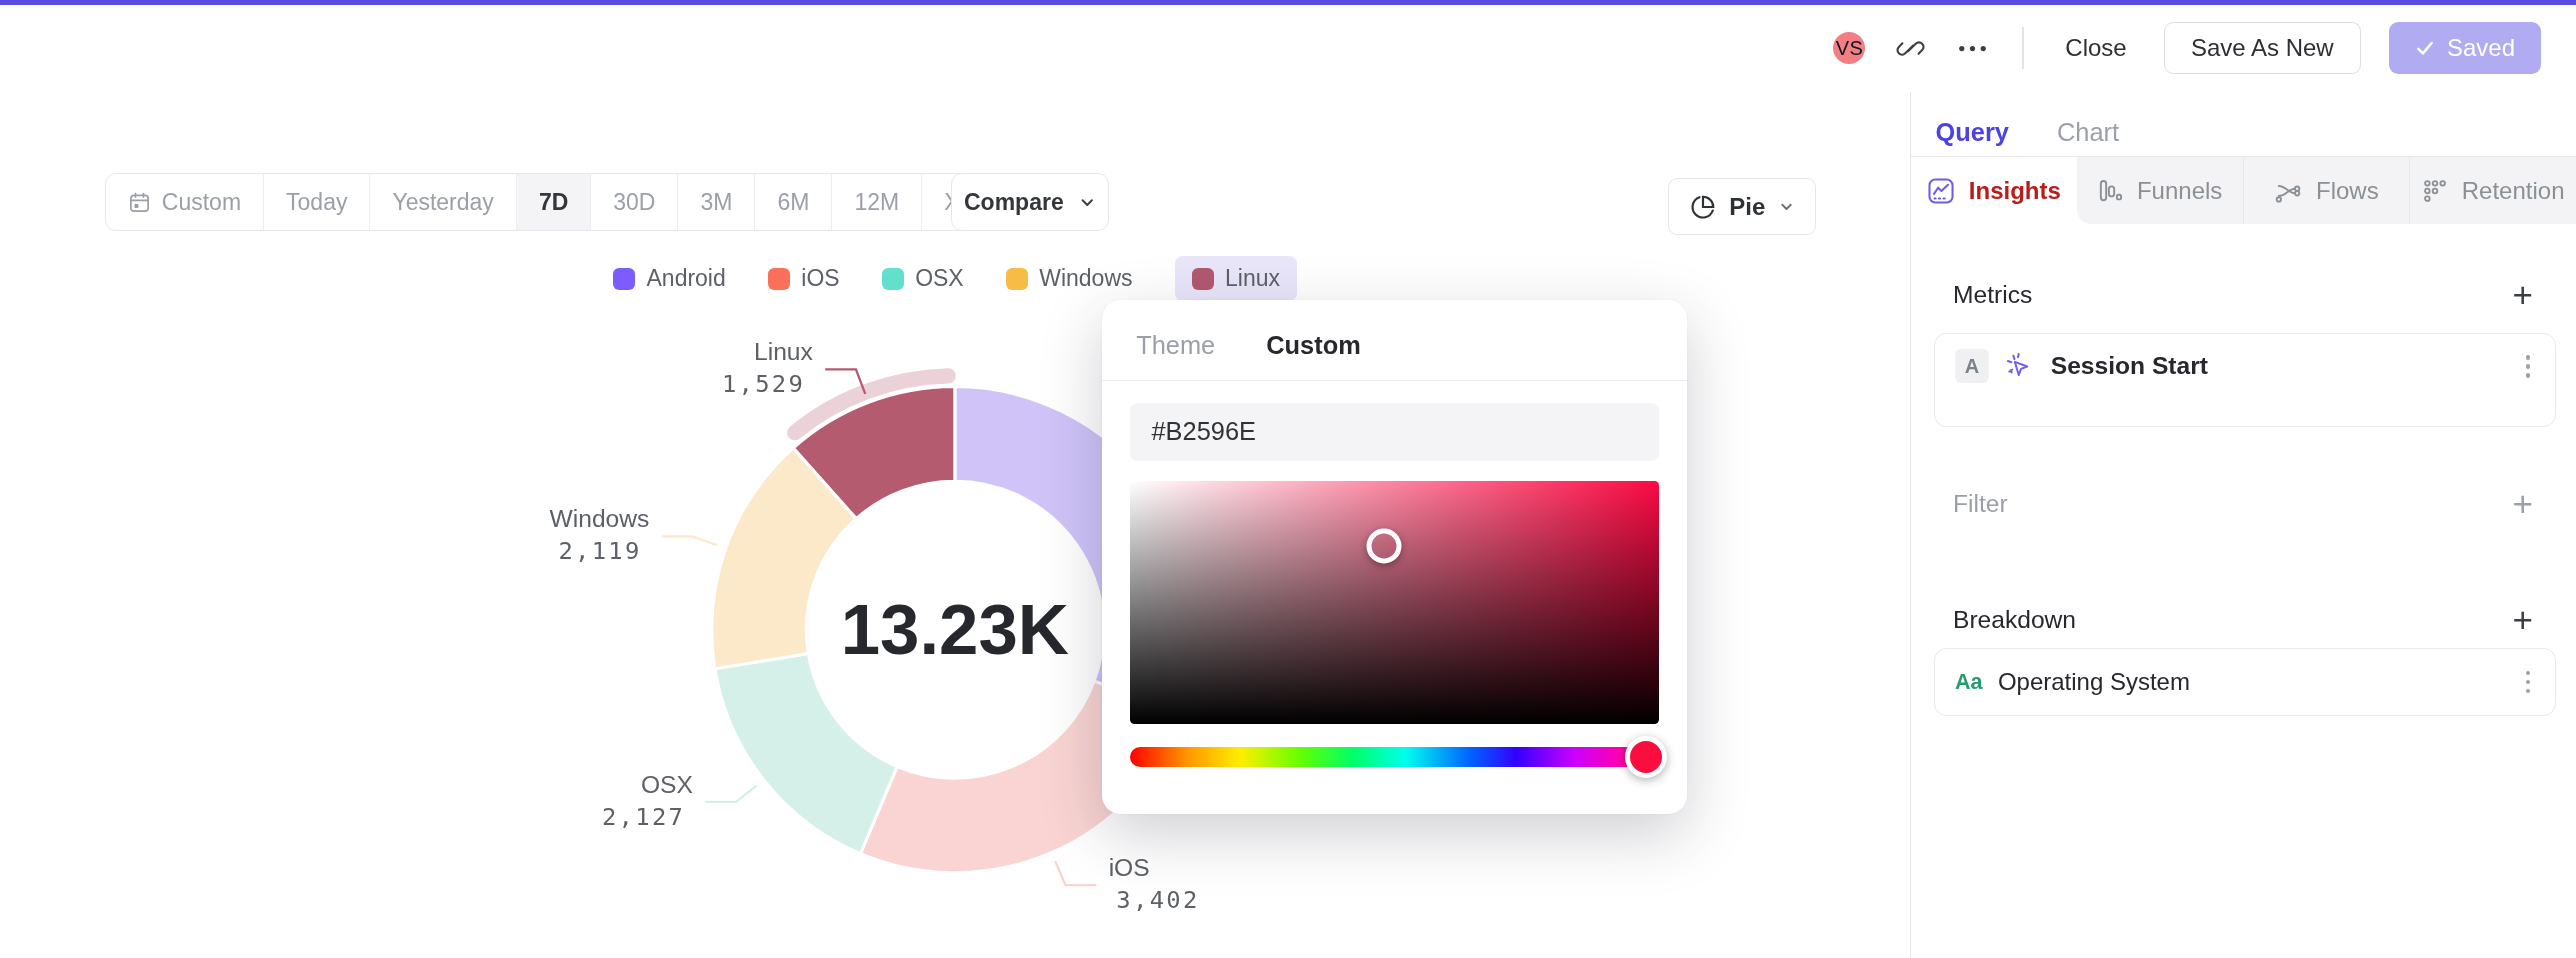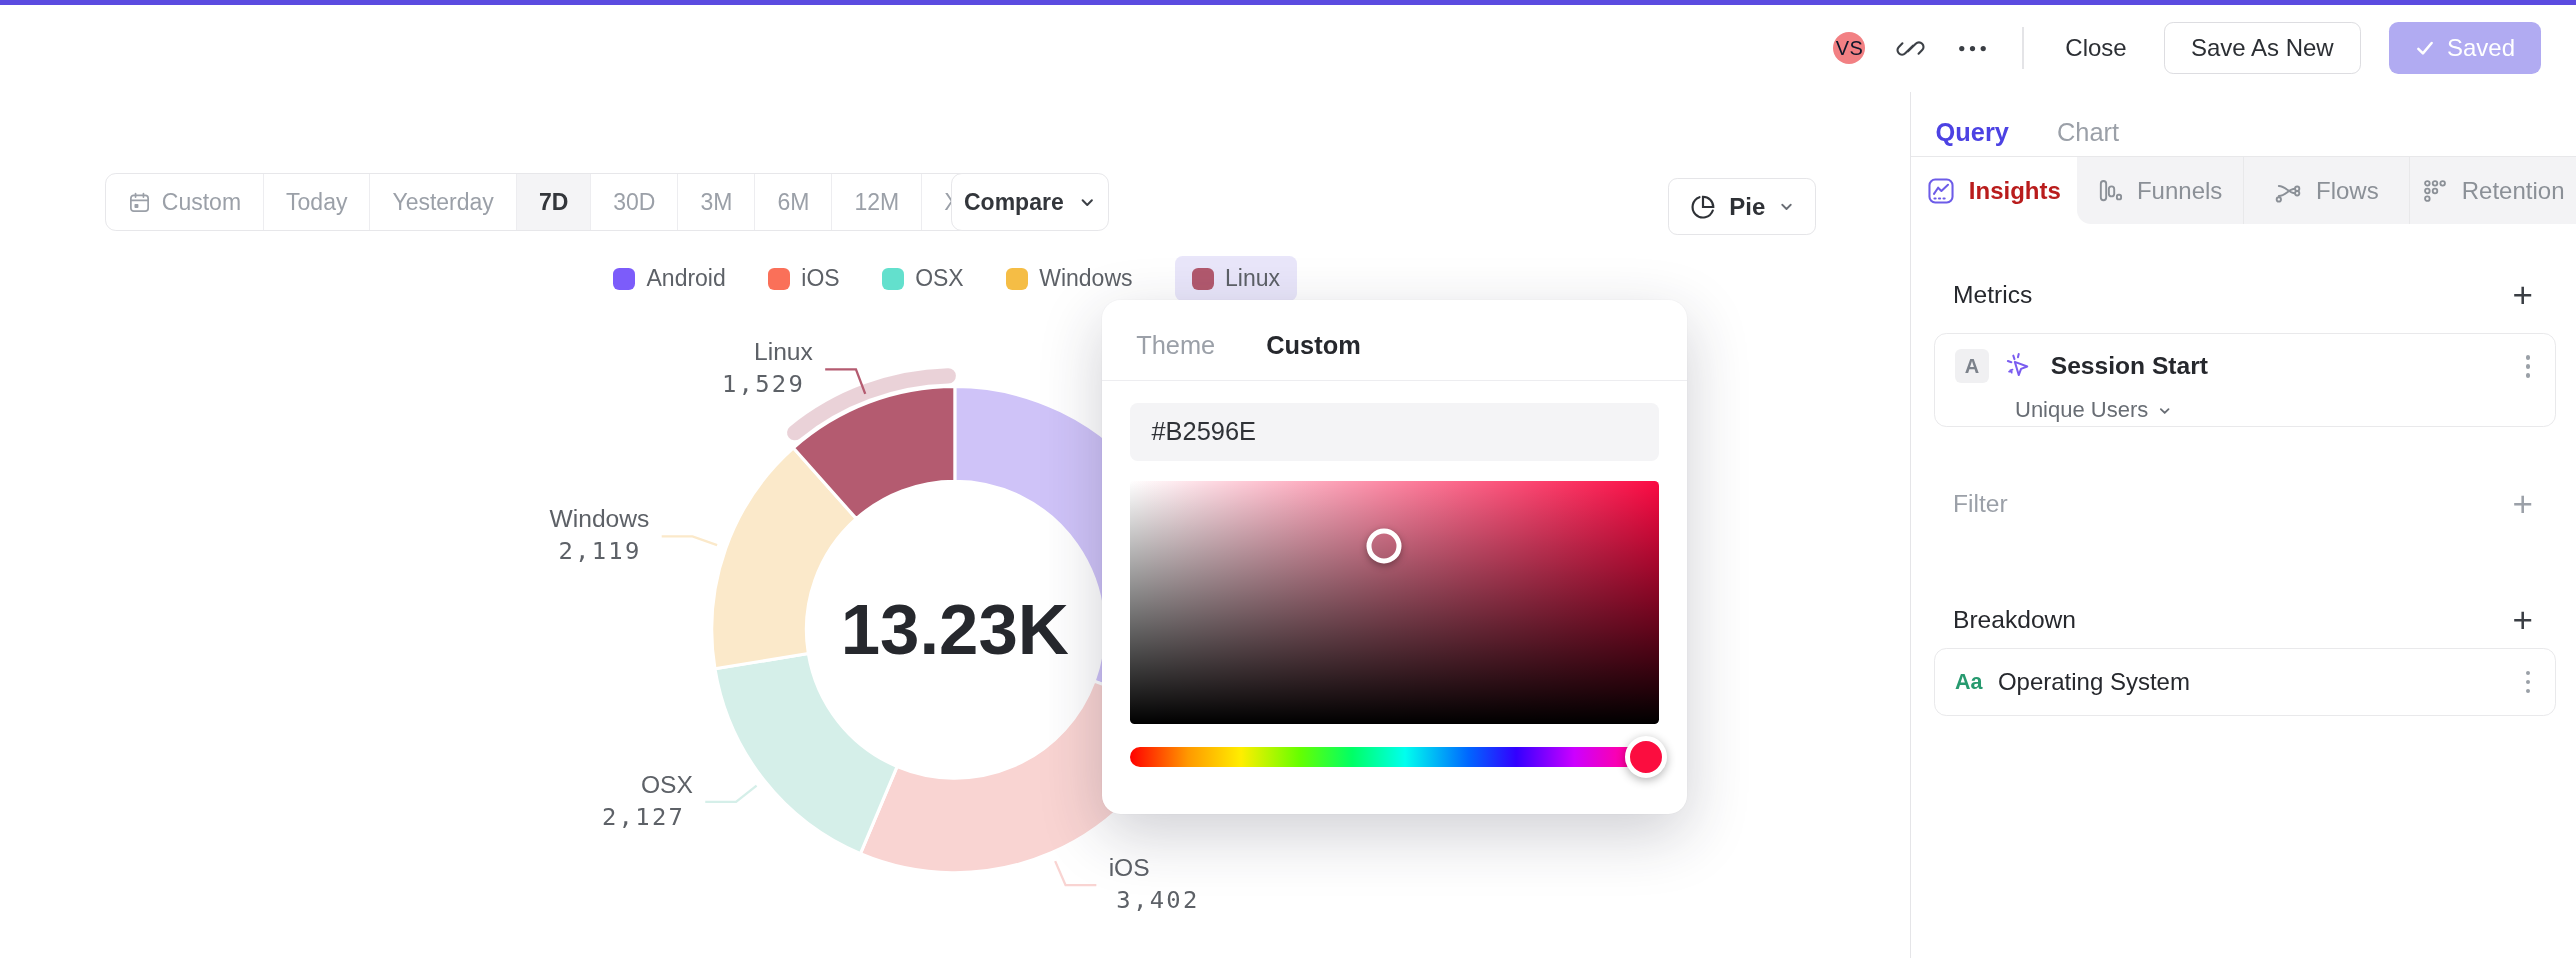--- a/index.html
+++ b/index.html
@@ -318,26 +318,20 @@
             <path d="M19 4 l-1 4"></path>
           <path d="M8 25 l3-1M10 28 l-1-3M6.5 26.5 l3.5 0" stroke-width="2.2"></path>
         </svg>
         <span class="metric-title">Session Start</span>
         <span class="kebab">
             <i></i>
             <i></i>
             <i></i>
           </span>
       </div>
-      <div class="metric-row2">
-        <span>Unique Users</span>
-        <svg class="chev" width="15.4" height="15.4" viewBox="0 0 24 24" fill="none" stroke="#686d74" stroke-width="2.8" stroke-linecap="round" stroke-linejoin="round">
-            <polyline points="6 9.5 12 15.5 18 9.5"></polyline>
-          </svg>
-      </div>
     </div>
 
     <div class="sb-head" style="top:394px;height:35px;">
       <span class="head-title muted">Filter</span>
       <span class="plus-label muted">+</span>
     </div>
 
     <div class="sb-head" style="top:484px;height:35px;margin-top:26px;">
       <span class="head-title">Breakdown</span>
       <span class="plus-label">+</span>

